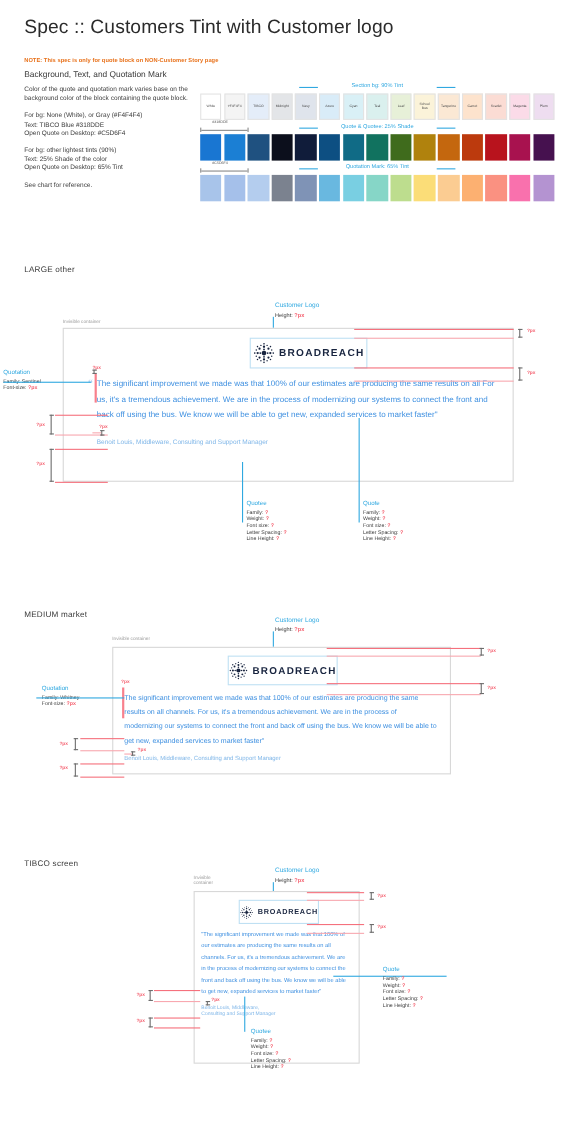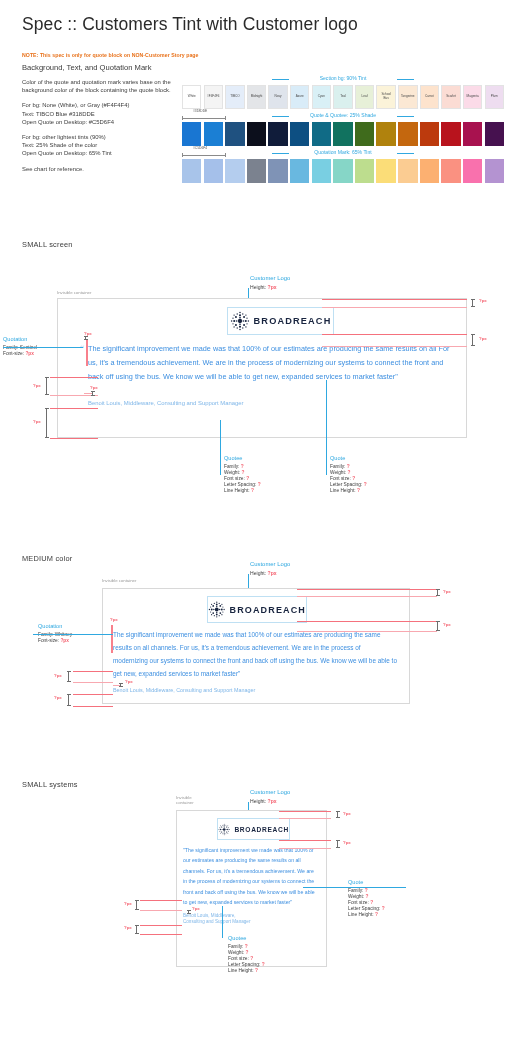--- a/index.html
+++ b/index.html
@@ -287,21 +287,21 @@
       <div class="swatch" style="background: rgb(189, 221, 142);"></div>
       <div class="swatch" style="background: rgb(251, 221, 120);"></div>
       <div class="swatch" style="background: rgb(251, 204, 146);"></div>
       <div class="swatch" style="background: rgb(252, 176, 113);"></div>
       <div class="swatch" style="background: rgb(250, 145, 129);"></div>
       <div class="swatch" style="background: rgb(249, 113, 173);"></div>
       <div class="swatch" style="background: rgb(180, 147, 209);"></div>
     </div>
 </div>
 
-<div class="screen-label" style="left:22px; top:240px;">SMALL screen</div>
+<div class="screen-label" style="left:22px; top:240px;">LARGE other</div>
 
 <div class="logo-callout" style="left:250px; top:275px;">
   <div class="lc-title">Customer Logo</div>
   <div class="lc-sub">
     <span>Height:</span>
     <span class="q">?px</span>
   </div>
 </div>
 <div class="callout-rule-v" style="left:248px; top:288px; height:22px;"></div>
 
@@ -402,21 +402,21 @@
   <div class="qc-title">Quotation</div>
   <div class="qc-body">
     <span>Family:</span>
     <span>Sentinel</span><br>
     <span>Font-size:</span>
     <span class="q">?px</span>
   </div>
 </div>
 <div class="callout-rule-h" style="left:3px; top:347px; width:80px;"></div>
 
-<div class="screen-label" style="left:22px; top:554px;">MEDIUM color</div>
+<div class="screen-label" style="left:22px; top:554px;">MEDIUM market</div>
 
 <div class="logo-callout" style="left:250px; top:561px;">
   <div class="lc-title">Customer Logo</div>
   <div class="lc-sub">
     <span>Height:</span>
     <span class="q">?px</span>
   </div>
 </div>
 <div class="callout-rule-v" style="left:248px; top:574px; height:22px;"></div>
 
@@ -494,21 +494,21 @@
   <div class="qc-title">Quotation</div>
   <div class="qc-body">
     <span>Family:</span>
     <span>Whitney</span><br>
     <span>Font-size:</span>
     <span class="q">?px</span>
   </div>
 </div>
 <div class="callout-rule-h" style="left:33px; top:634px; width:80px;"></div>
 
-<div class="screen-label" style="left:22px; top:780px;">SMALL systems</div>
+<div class="screen-label" style="left:22px; top:780px;">TIBCO screen</div>
 
 <div class="logo-callout" style="left:250px; top:789px;">
   <div class="lc-title">Customer Logo</div>
   <div class="lc-sub">
     <span>Height:</span>
     <span class="q">?px</span>
   </div>
 </div>
 <div class="callout-rule-v" style="left:248px; top:802px; height:22px;"></div>
 

